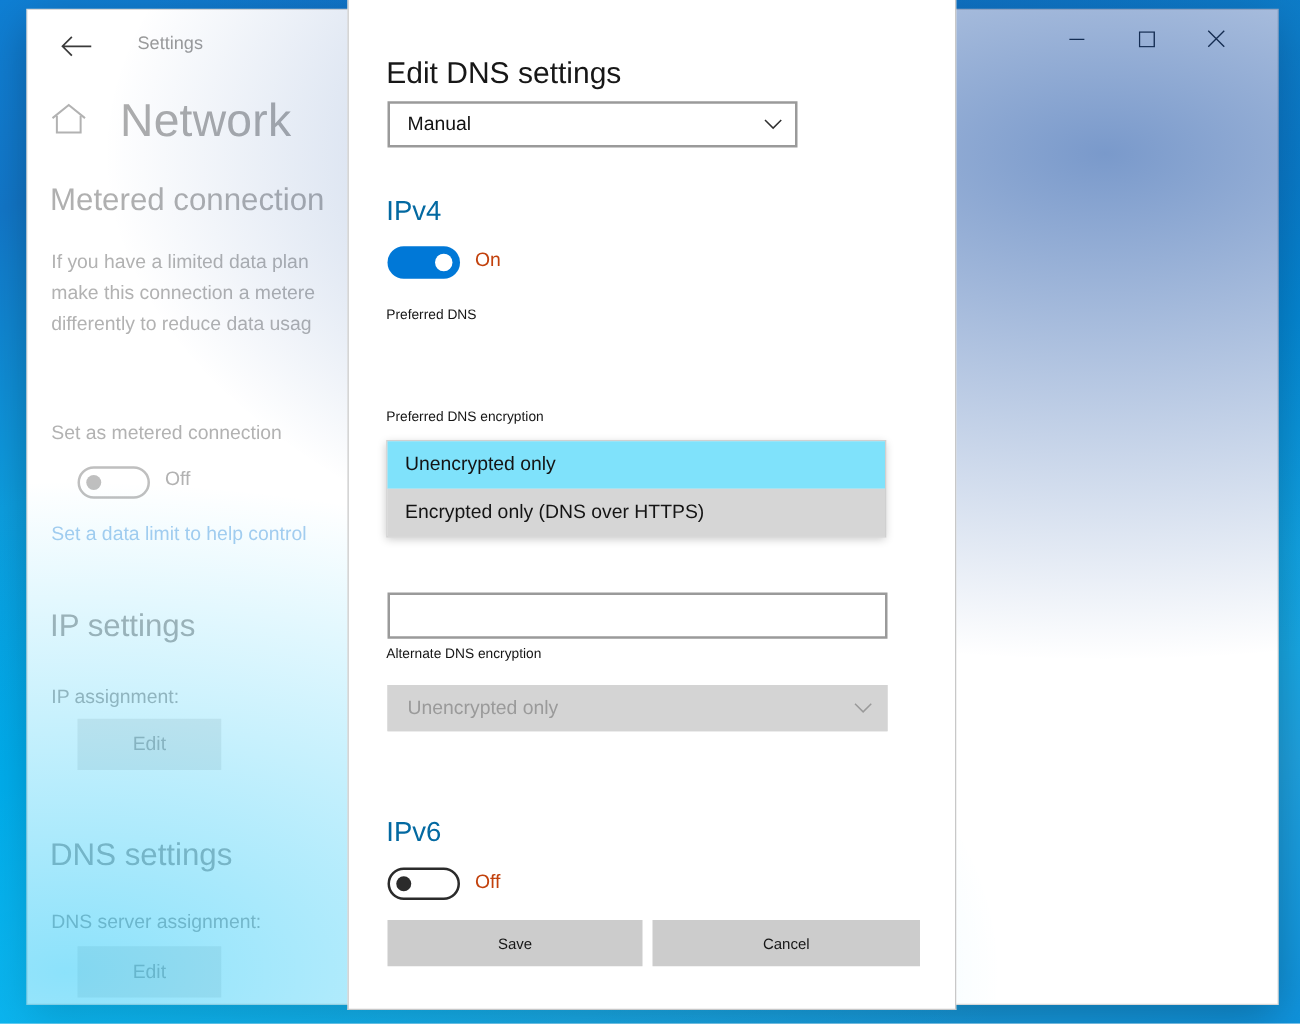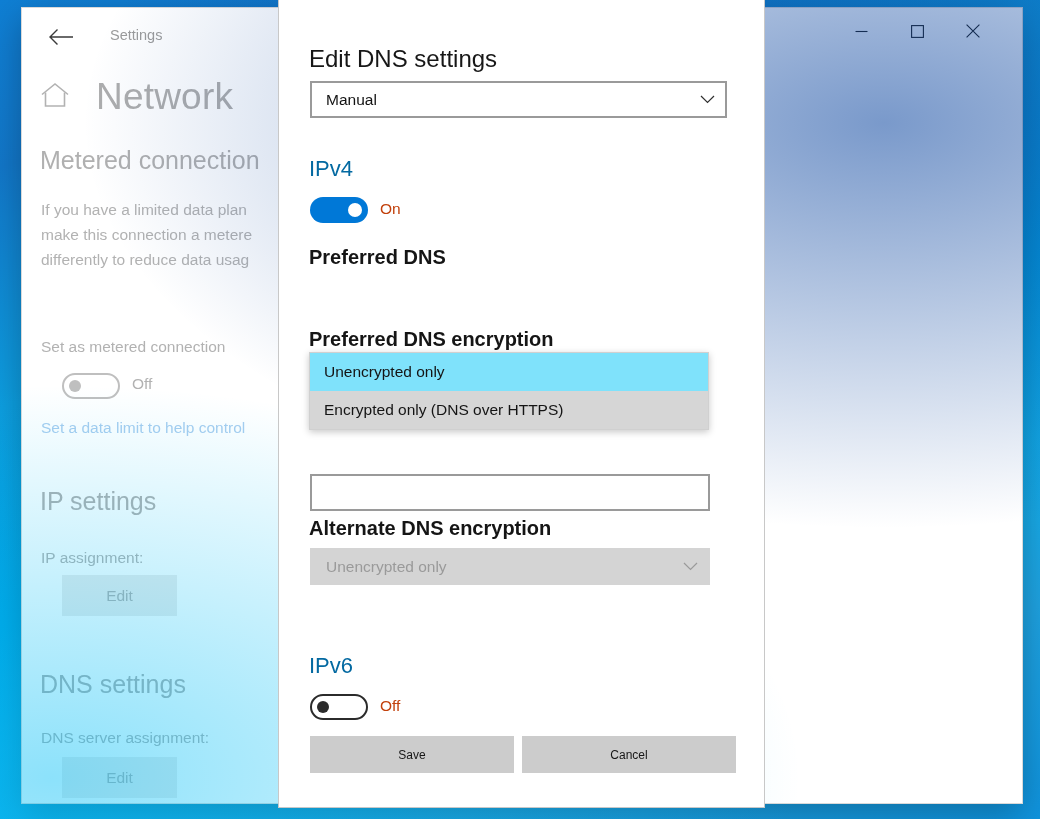--- a/index.html
+++ b/index.html
@@ -212,23 +212,22 @@
   .grp-head {
     position: absolute;
     left: 30px;
     font-size: 22px;
     font-weight: 400;
     color: #0369a1;
   }
   .field-label {
     position: absolute;
     left: 30px;
-    font-size: 20px;
+    font-size: 11px;
     color: #151515;
-    font-weight: bold;
   }
   .txtbox {
     position: absolute;
     height: 37px;
     border: 2px solid #9a9a9a;
     background: #ffffff;
     display: flex;
     align-items: center;
     padding-left: 14px;
     font-size: 15.5px;
@@ -374,21 +373,21 @@
       <div class="label-text" style="top:675px;">DNS server assignment:</div>
 
       <button class="edit-btn-disabled" style="top:703px;">Edit</button>
     </div>
   </div>
 
   <div id="dns-dialog">
 
     <div id="dialog-title">Edit DNS settings</div>
 
-    <div class="combo" style="left:31px; top:81px; width:417px;">
+    <div class="combo" style="left:31px; top:81px; width:328px;">
       <span>Manual</span>
       <span class="chev">
         <svg width="15" height="9" viewBox="0 0 15 9" fill="none" stroke="currentColor" stroke-width="1.2">
           <path d="M1 1 L7.5 7.5 L14 1"></path>
         </svg>
       </span>
     </div>
 
     <div class="grp-head" style="top:156px;">IPv4</div>
 

